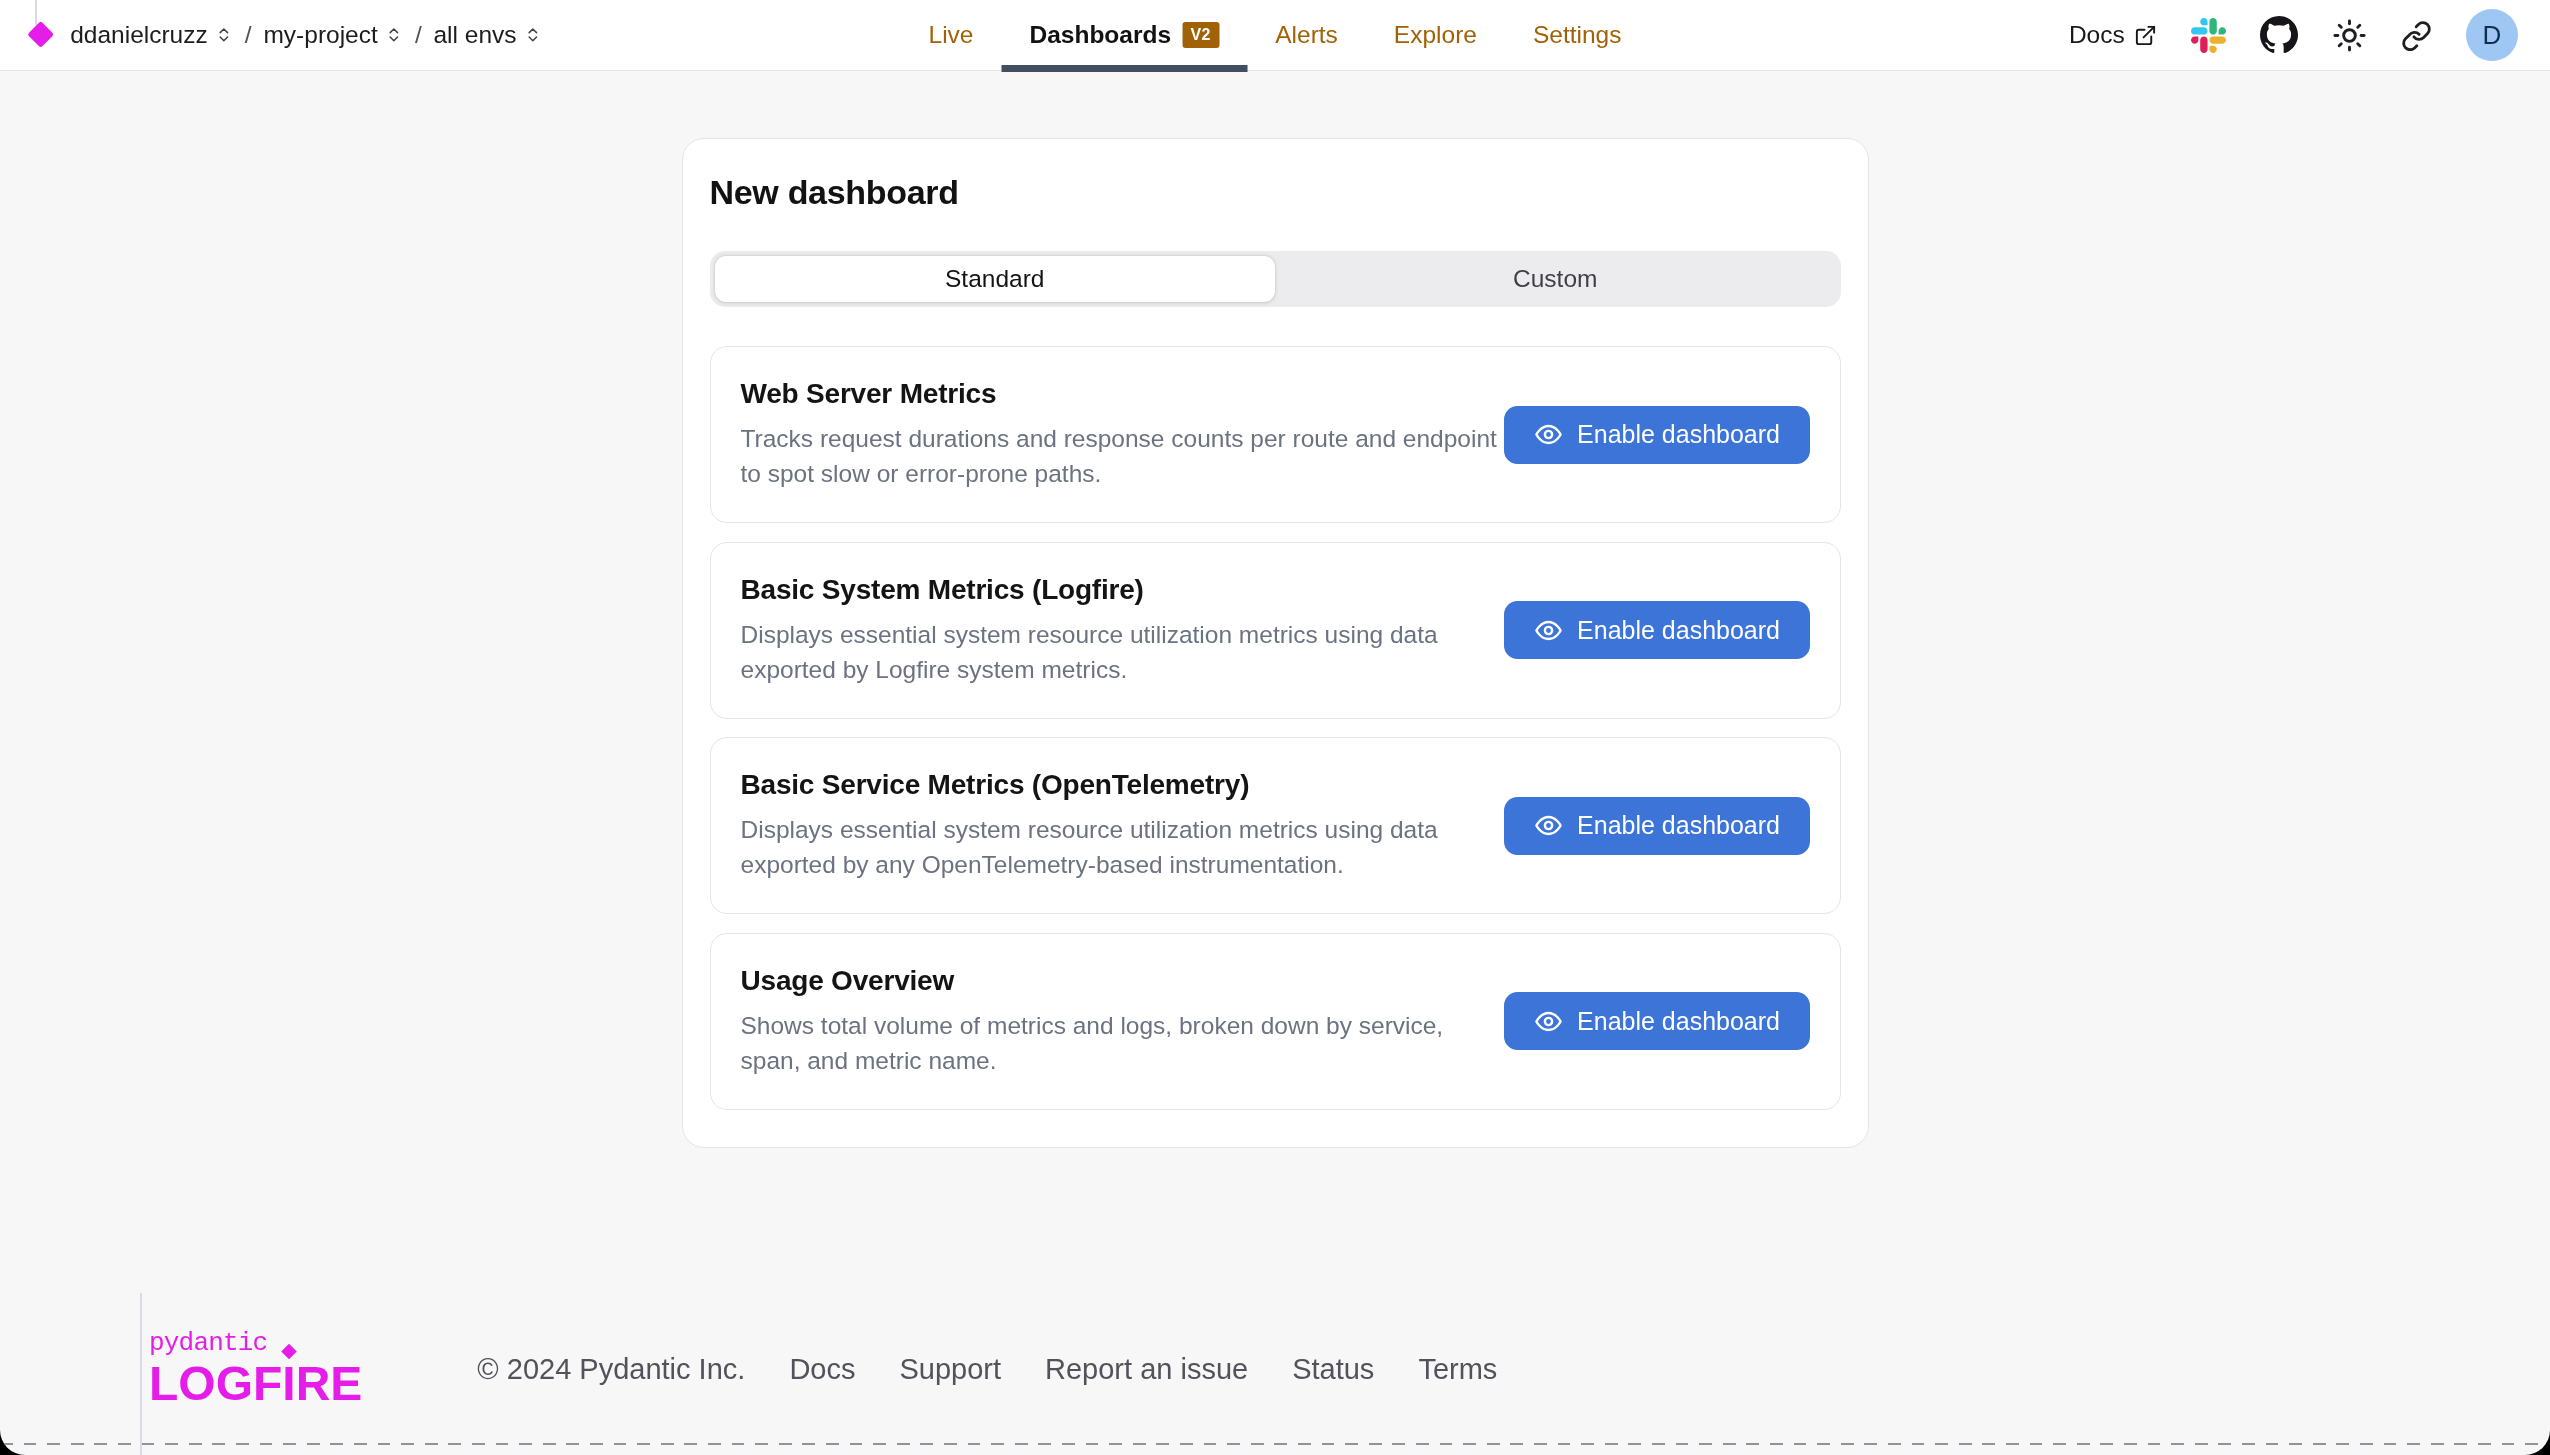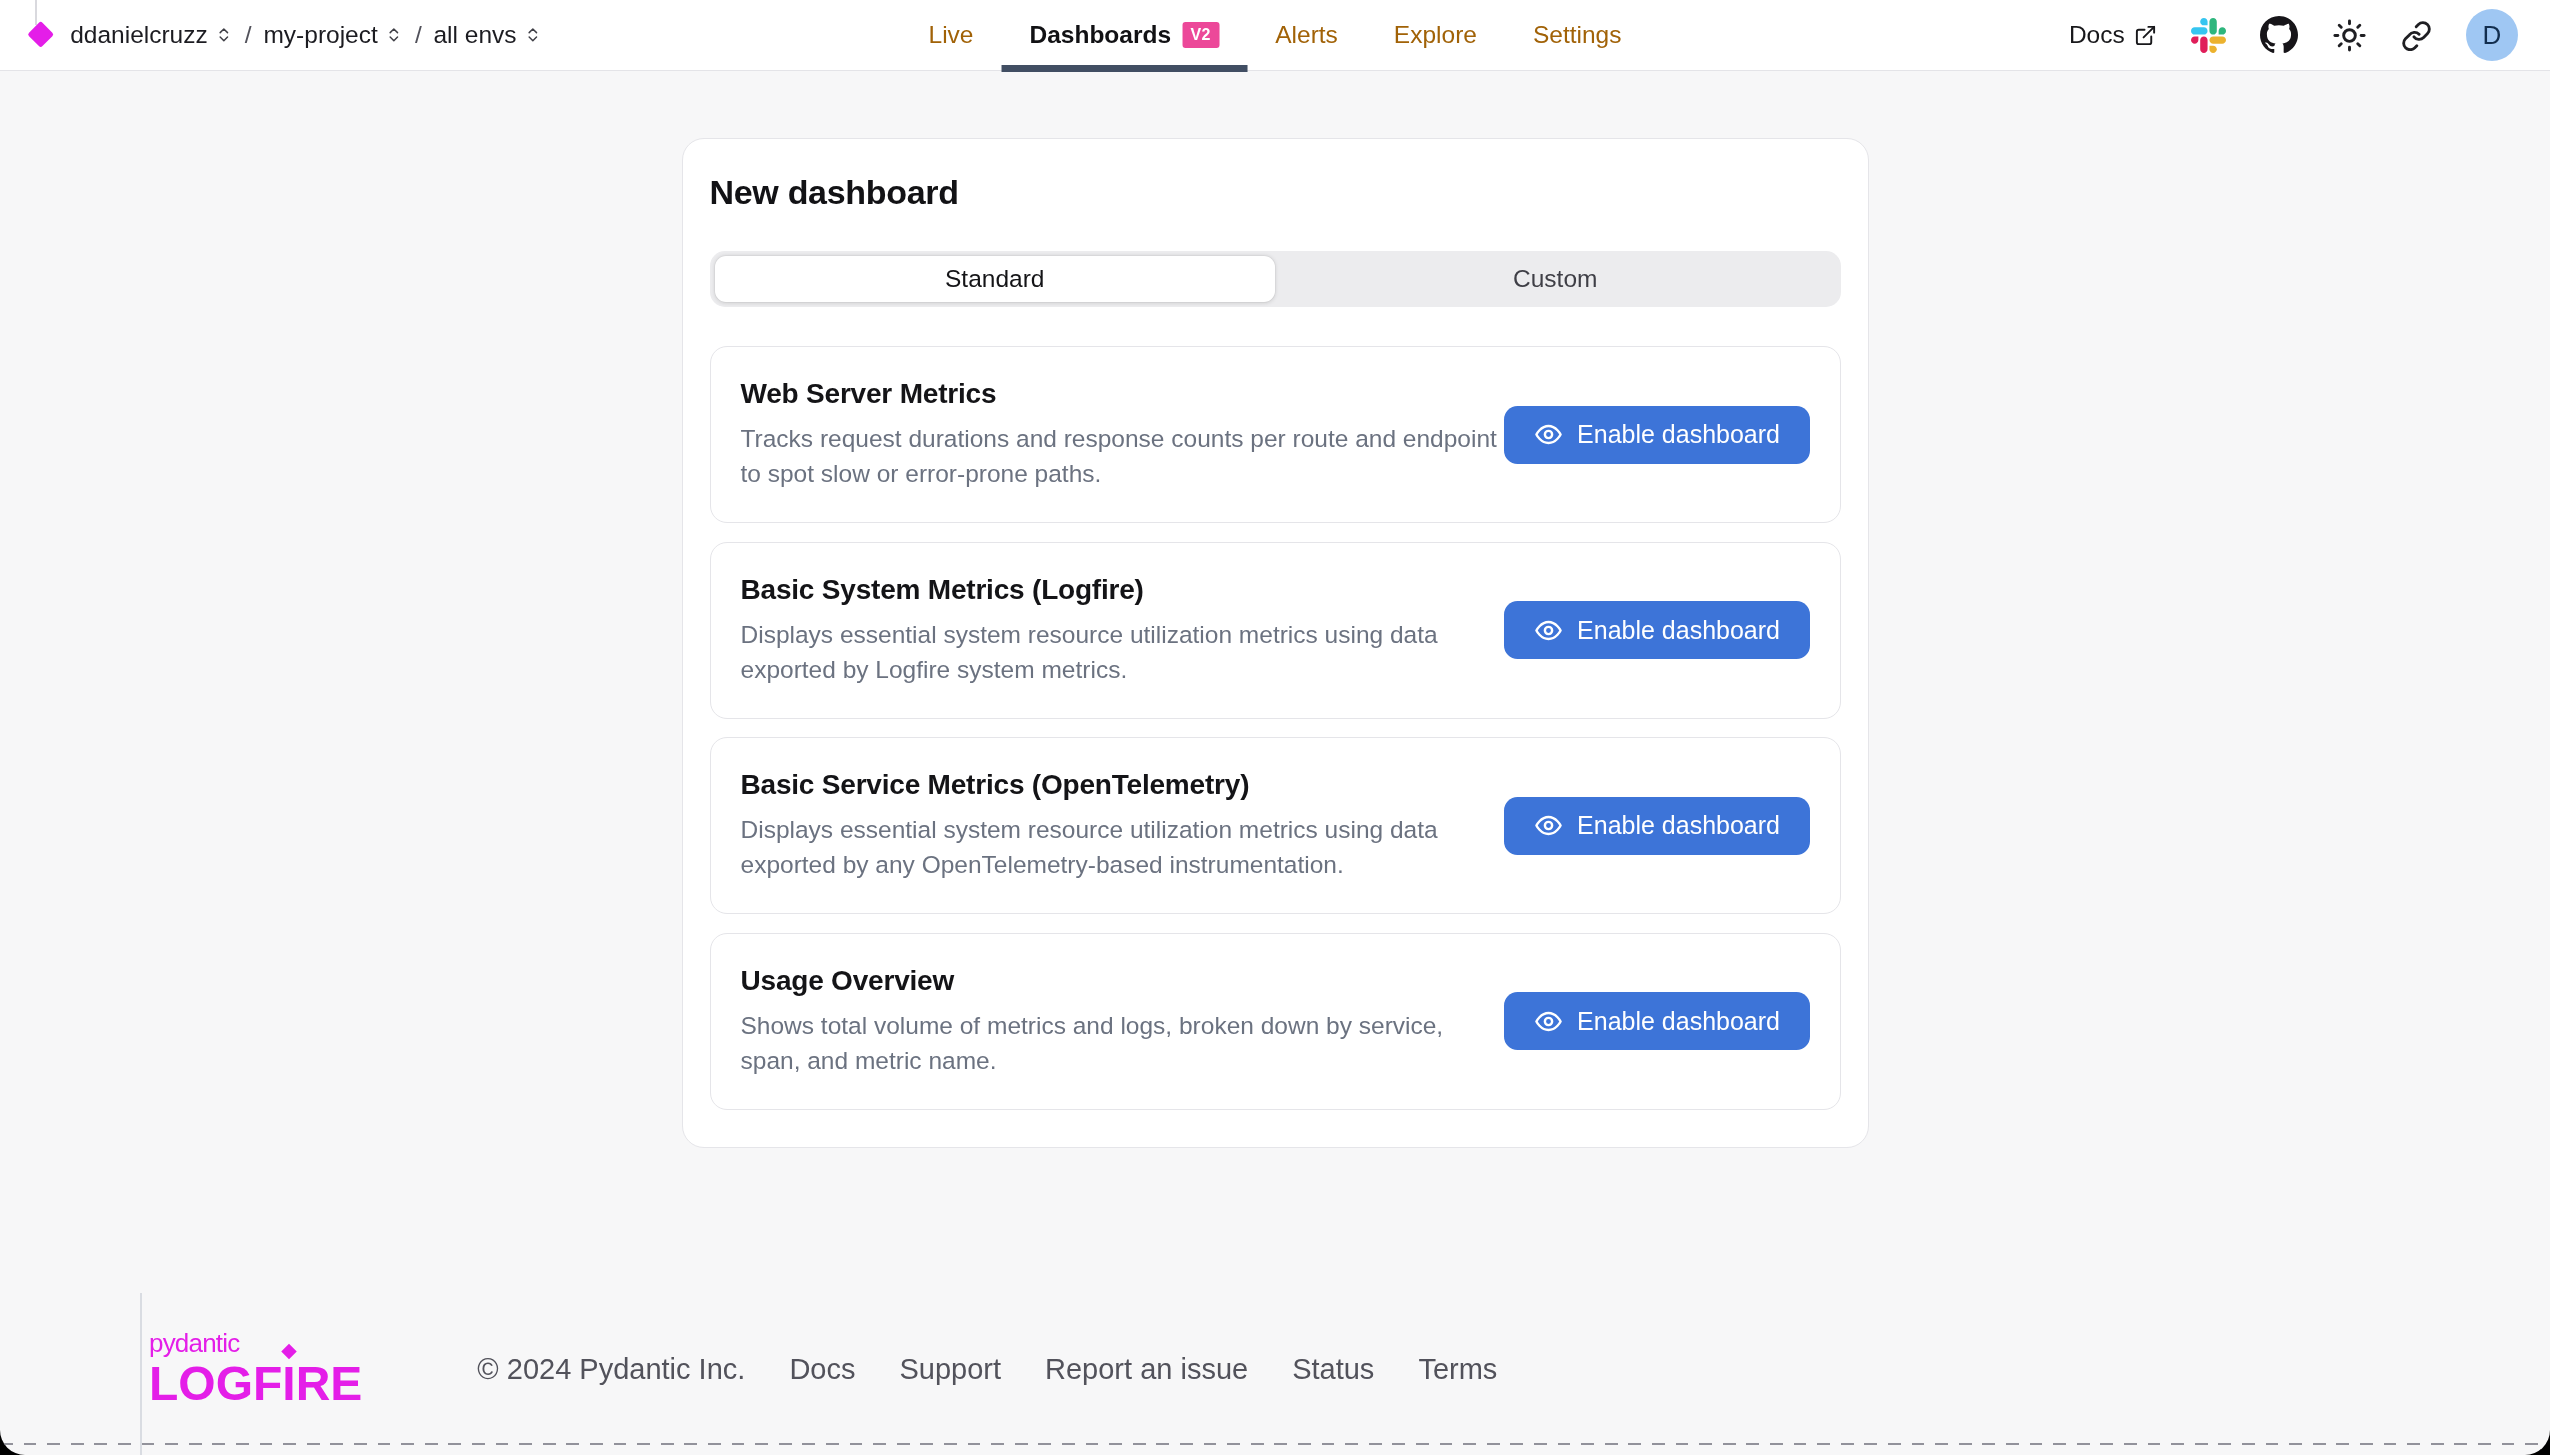--- a/index.html
+++ b/index.html
@@ -54,21 +54,21 @@
     padding: 0 28px;
     font-size: 24.5px; color: #a16207; cursor: pointer;
     white-space: nowrap;
   }
   .tab.active { font-weight: 700; color: #111114; }
   .tab.active::after {
     content: ""; position: absolute; left: 0; right: 0; bottom: -1.7px;
     height: 6.7px; background: #414e63;
   }
   .v2-badge {
-    background: #ec4899; color: #fff;
+    background: #a16207; color: #fff;
     font-size: 16px; font-weight: 700;
     padding: 5px 8.4px; border-radius: 3px;
     line-height: 1; letter-spacing: 0.4px;
   }
 
   .nav-right { margin-left: auto; display: flex; align-items: center; gap: 34px; }
   .docs-link { display: flex; align-items: center; gap: 9.3px; font-size: 24.5px; color: #18181b; cursor: pointer; font-weight: 500; }
   .icon-btn { display: flex; align-items: center; justify-content: center; cursor: pointer; color: #1f1f23; }
   .avatar {
     width: 52px; height: 52px; border-radius: 50%;
@@ -138,21 +138,21 @@
   .decor-footer-vline {
     position: absolute; left: 140px; top: -1.7px; bottom: 0;
     width: 1.7px; background: #d9dce2;
   }
   .decor-bottom-dash {
     position: absolute; left: 0; right: 0; bottom: 10px; height: 2.5px;
     background: repeating-linear-gradient(90deg, #92929b 0 12.7px, transparent 12.7px 23.6px);
   }
   .logo-block { margin-left: 149px; line-height: 1; cursor: pointer; }
   .logo-top {
-    font-family: Liberation Sans, sans-serif;
+    font-family: Liberation Mono, monospace;
     font-size: 26px; color: #e41ee8; margin-bottom: 3.4px; letter-spacing: -0.8px;
   }
   .logo-bottom {
     font-size: 48px; font-weight: 700; color: #e41ee8;
     letter-spacing: 0px; line-height: 1;
   }
   .logo-i { position: relative; display: inline-block; }
   .logo-i::before {
     content: ""; position: absolute; left: 50%; top: -14.3px;
     width: 11px; height: 11px; background: #e41ee8;

